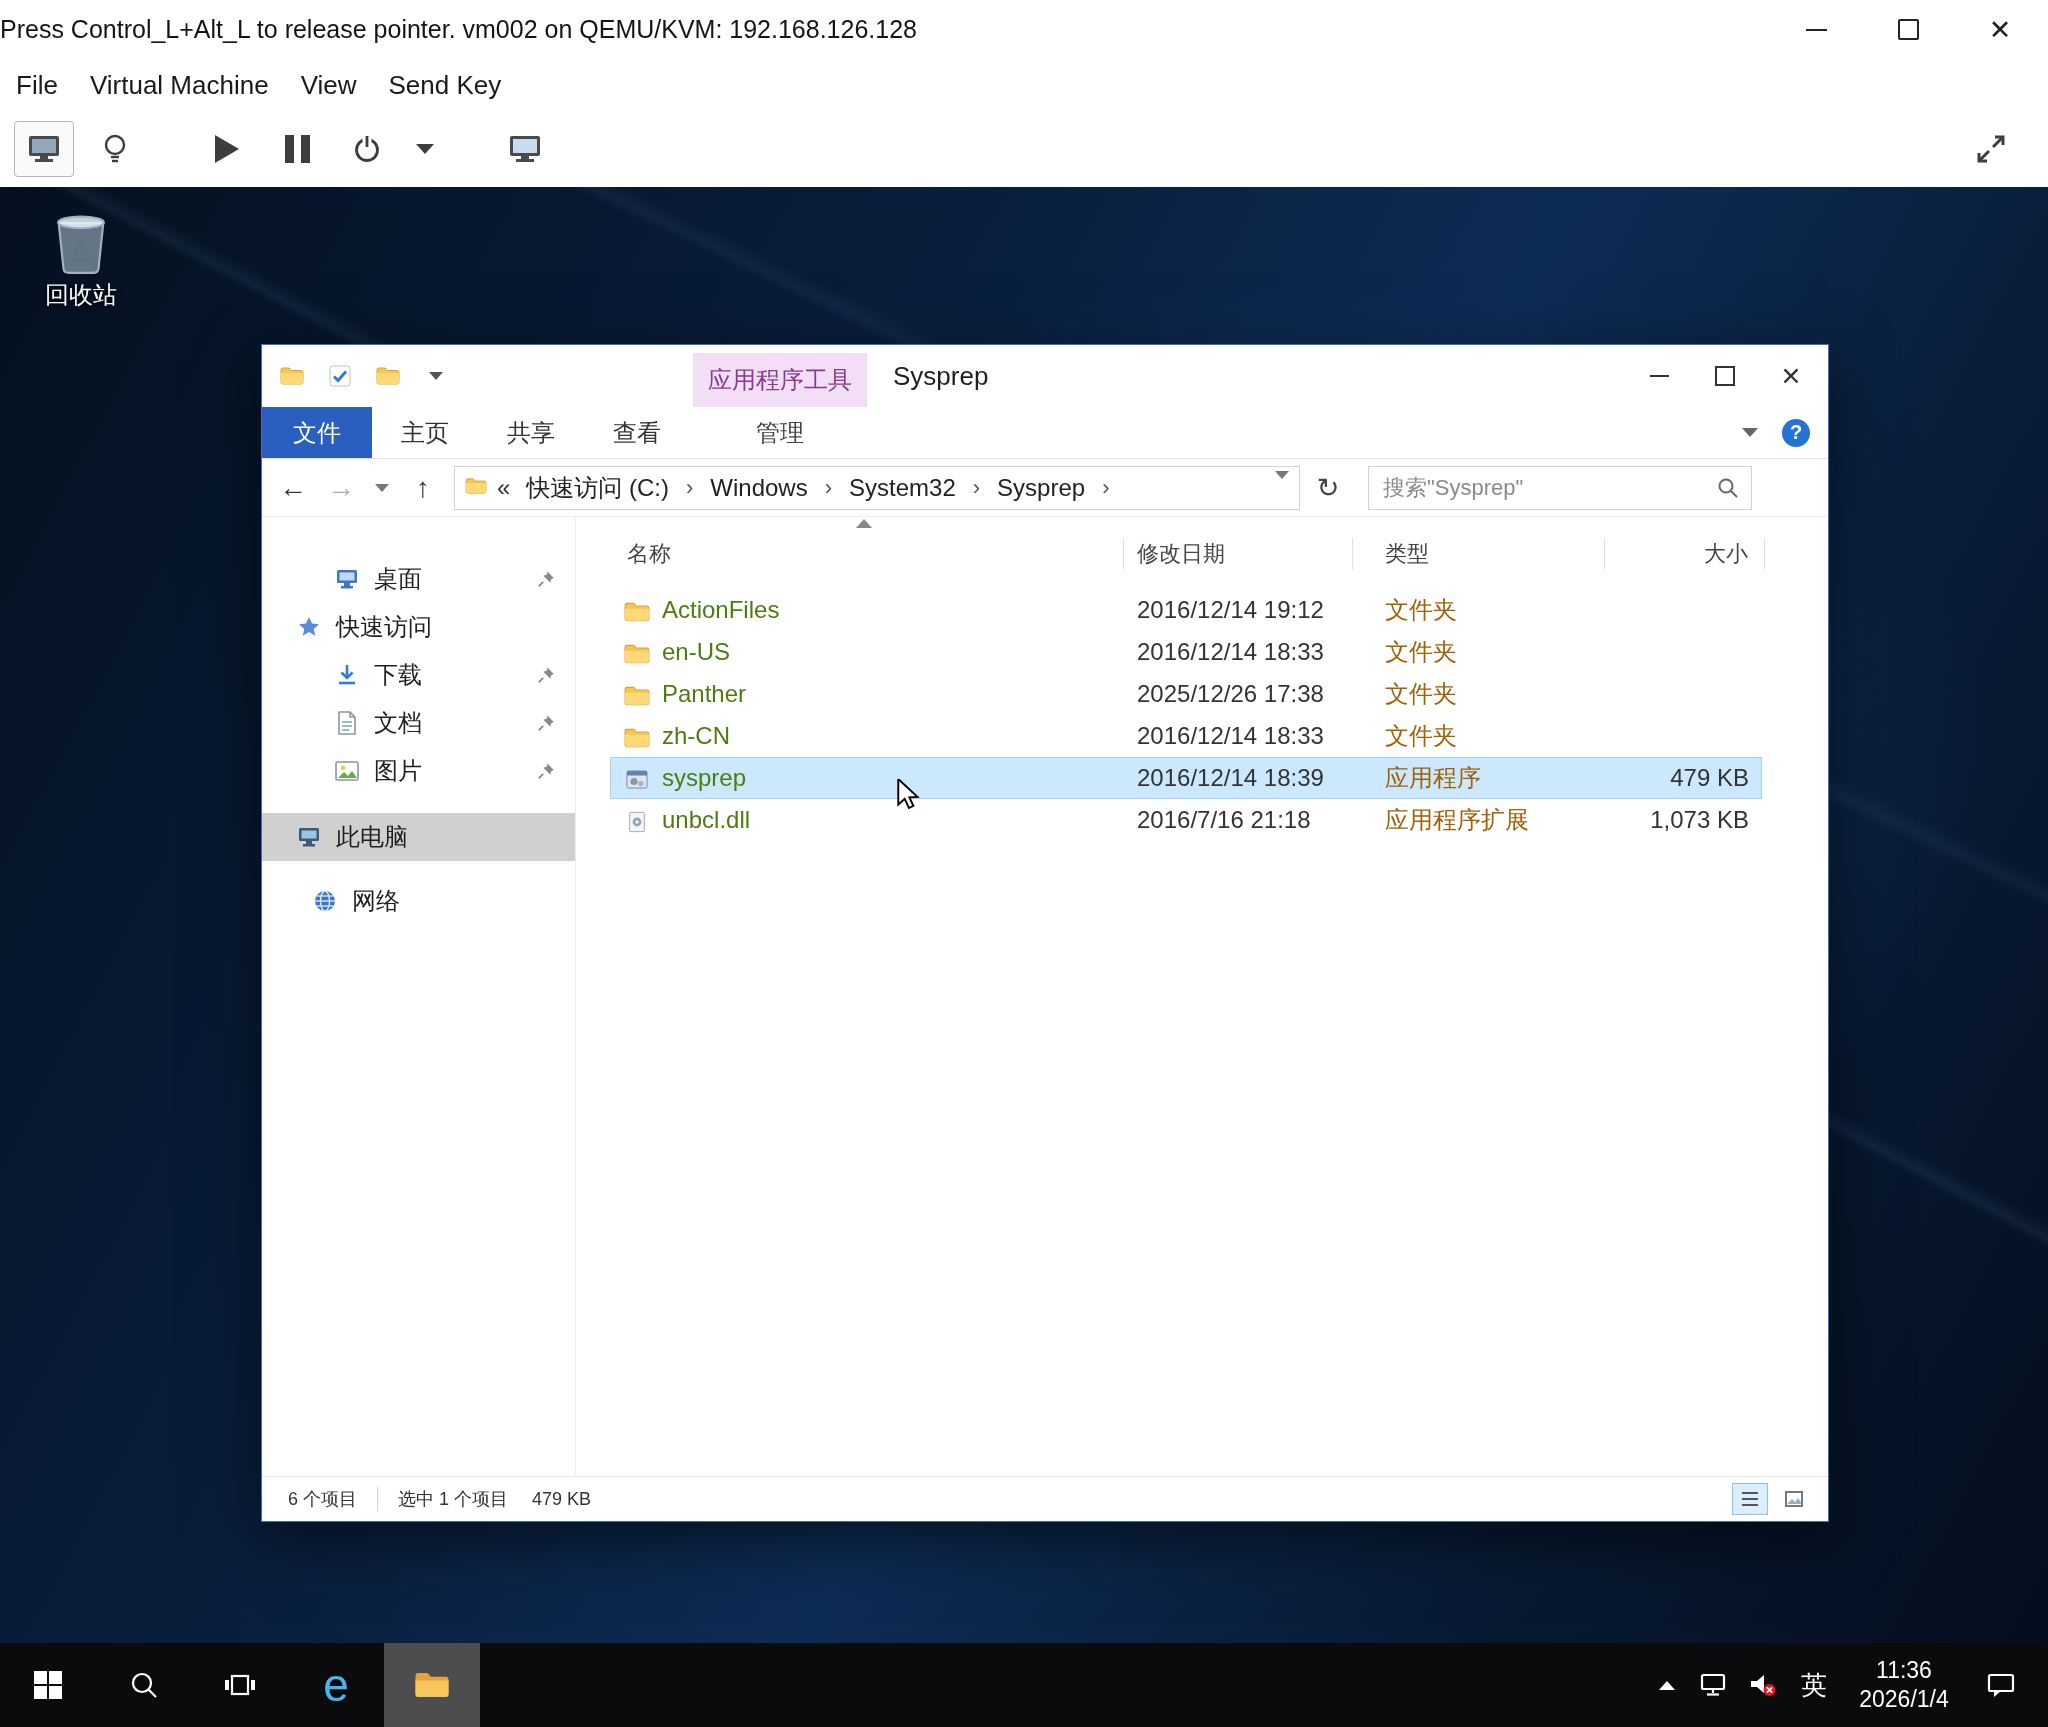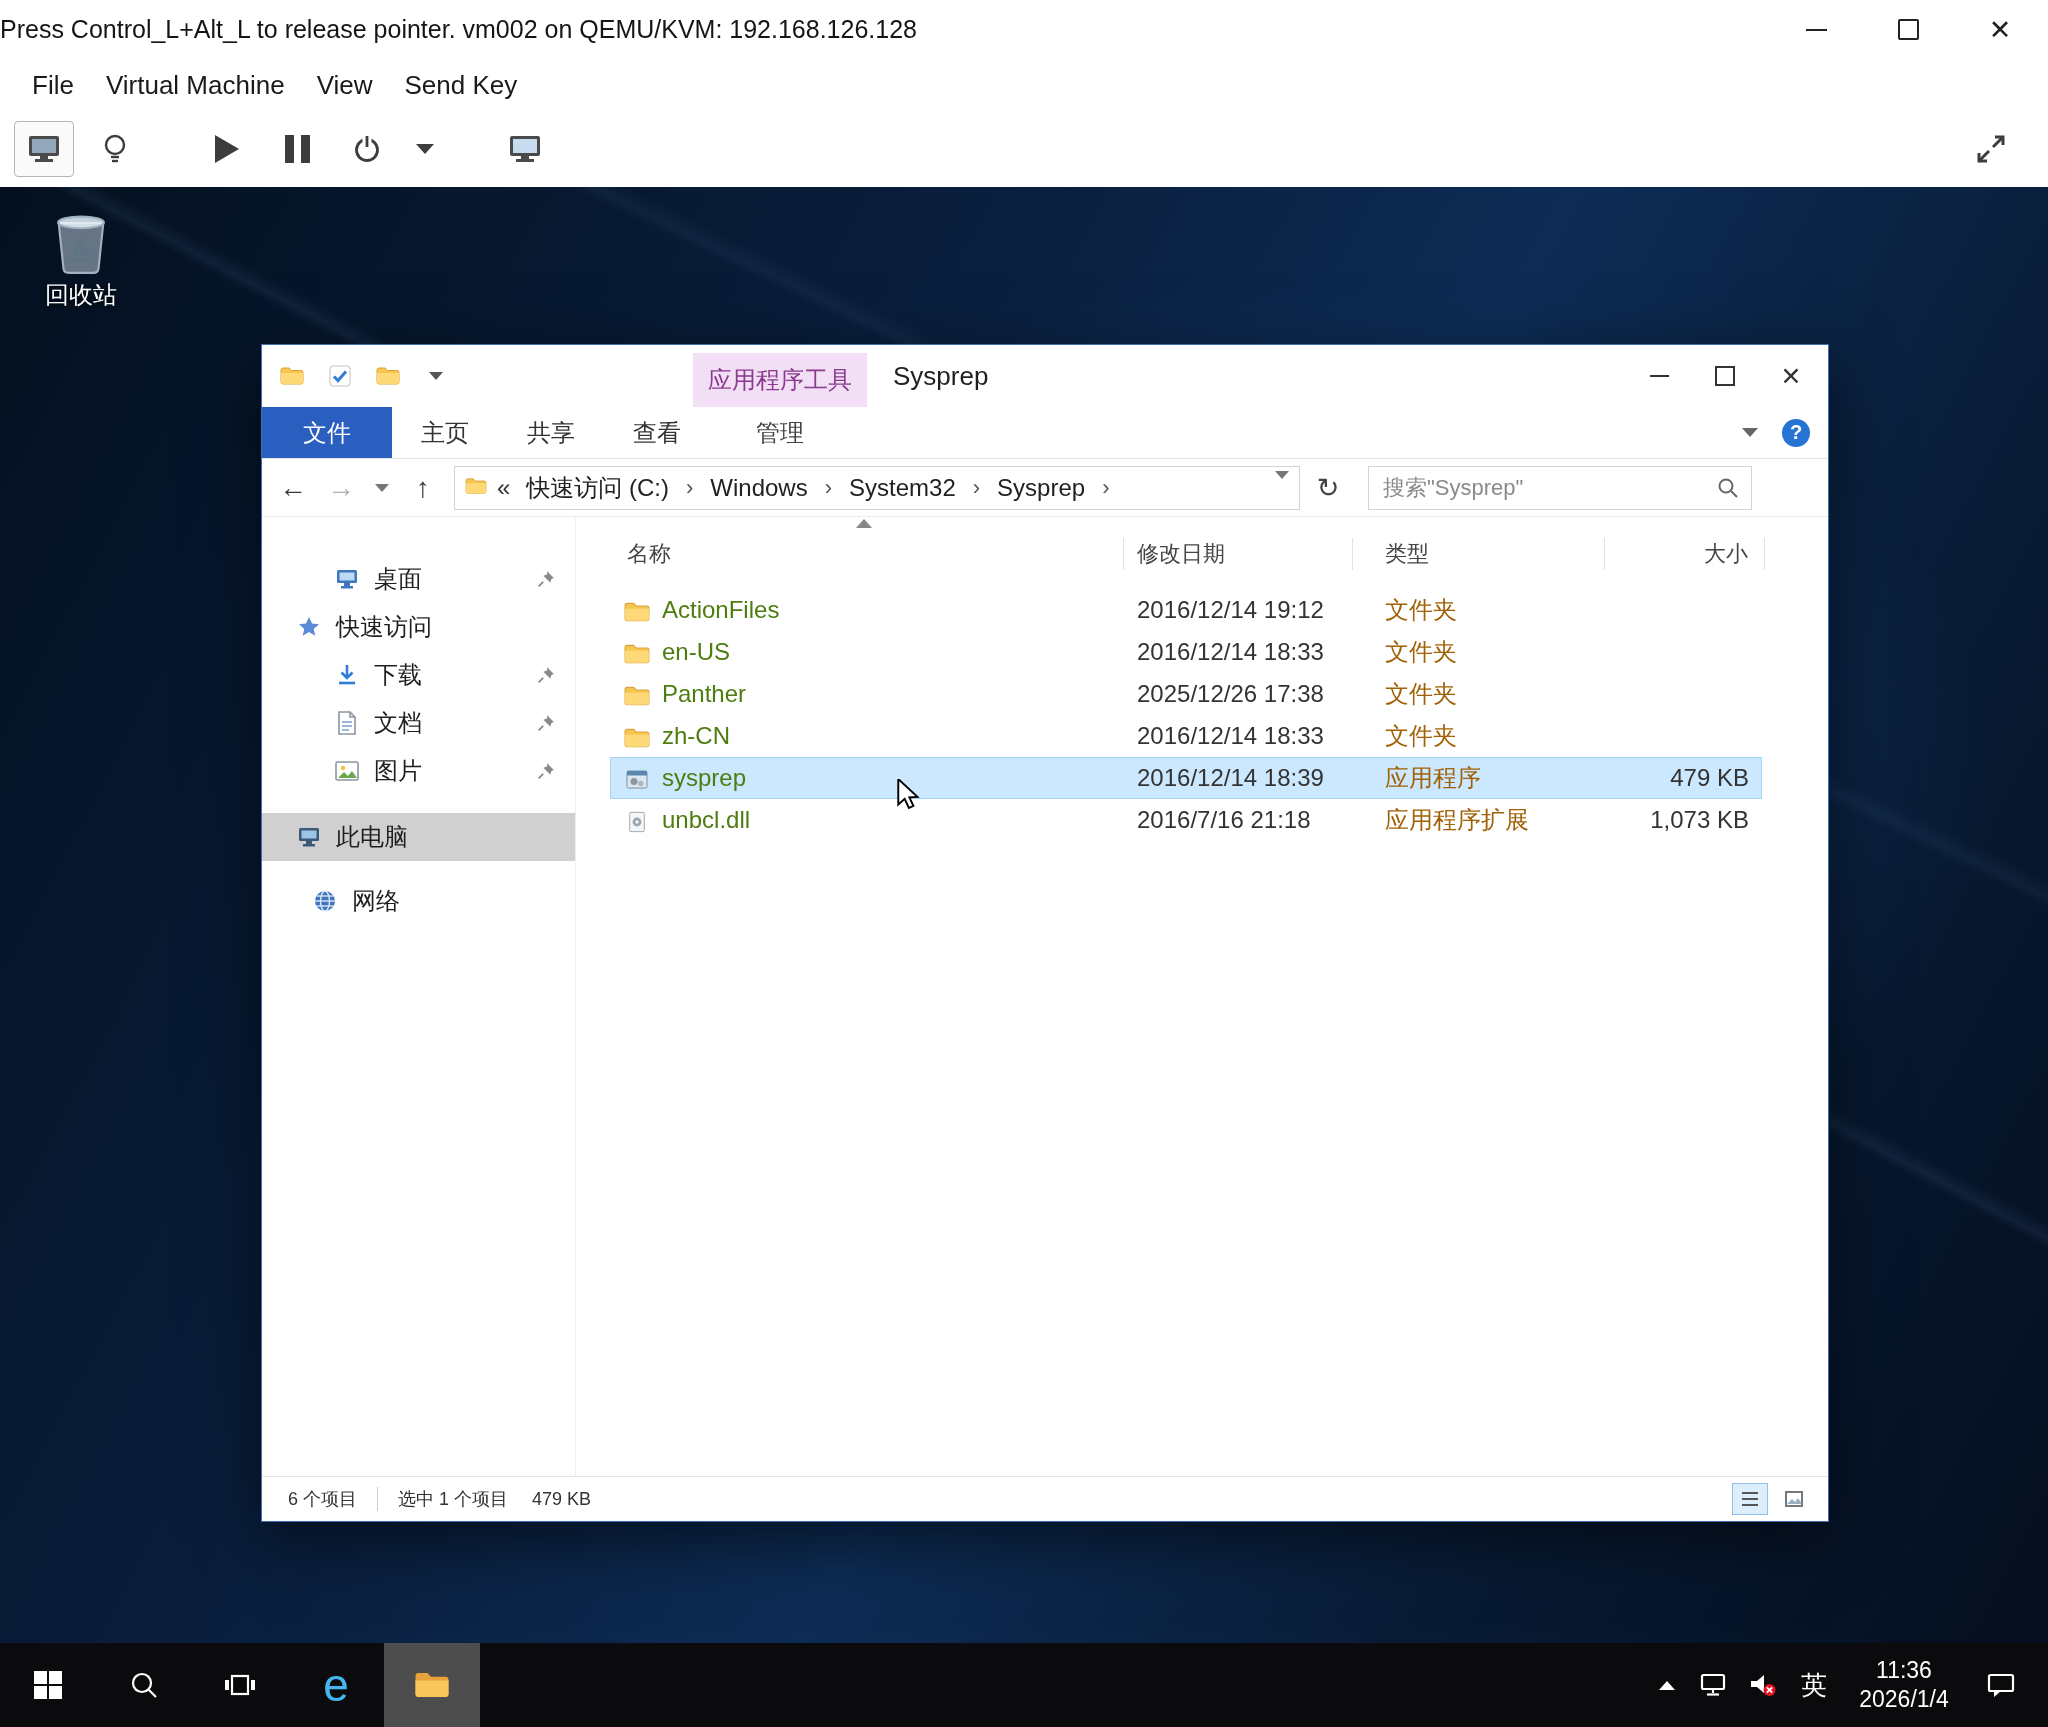--- a/index.html
+++ b/index.html
@@ -6,21 +6,21 @@
   body{width:2048px;height:1727px;overflow:hidden;background:#000;
        font-family:"Liberation Sans","DejaVu Sans",sans-serif;-webkit-font-smoothing:antialiased}
   
   .host-titlebar{height:59px;background:#fff;display:flex;align-items:center;position:relative}
   .host-title{font-size:25px;color:#151515}
   .host-controls{position:absolute;right:30px;top:0;height:100%;display:flex;align-items:center;gap:56px}
   .hc{width:36px;height:36px;display:flex;align-items:center;justify-content:center;color:#222;cursor:default}
   .hc-min i{display:block;width:21px;border-top:2px solid #222}
   .hc-max i{display:block;width:17px;height:17px;border:2px solid #222;border-radius:2px}
   .hc-close::before{content:"\2715";font-size:27px}
-  .host-menubar{height:52px;background:#fff;display:flex;align-items:center;padding-left:16px}
+  .host-menubar{height:52px;background:#fff;display:flex;align-items:center;}
   .menu-item{font-size:26px;color:#1a1a1a;padding:0 16px}
   .host-toolbar{height:76px;background:#fff;display:flex;align-items:center;padding:0 14px;gap:12px}
   .tbtn{width:58px;height:54px;display:flex;align-items:center;justify-content:center;border-radius:4px}
   .tbtn.active{border:1px solid #b5b5b5;background:#fafafa}
   .gap-l{margin-left:42px}
   .play-tri{width:0;height:0;border-left:24px solid #3d3d3d;border-top:14px solid transparent;border-bottom:14px solid transparent}
   .pause-bars{display:flex;gap:7px}
   .pause-bars i{display:block;width:9px;height:28px;background:#3d3d3d}
   .caret-dk{width:0;height:0;border-left:9px solid transparent;border-right:9px solid transparent;border-top:10px solid #3d3d3d}
   .fullscreen-btn{margin-left:auto;margin-right:14px}
@@ -44,21 +44,21 @@
   .tools-tab{position:absolute;left:431px;top:8px;width:174px;height:54px;background:#f2dff5;color:#8a3a8f;
              font-size:24px;display:flex;align-items:center;justify-content:center}
   .ex-title{position:absolute;left:631px;top:0;height:62px;display:flex;align-items:center;font-size:26px;color:#1f1f1f}
   .ex-controls{position:absolute;right:4px;top:0;height:62px;display:flex}
   .exc{width:66px;height:100%;display:flex;align-items:center;justify-content:center;color:#333}
   .exc-min i{display:block;width:19px;border-top:2px solid #333}
   .exc-max i{display:block;width:16px;height:16px;border:2px solid #333}
   .exc-close::before{content:"\2715";font-size:25px}
   .ex-tabs{height:52px;flex:none;position:relative;display:flex;border-bottom:1px solid #e4e4e4;box-sizing:border-box}
   .tab{height:100%;display:flex;align-items:center;justify-content:center;font-size:24px;color:#333}
-  .tab-file{width:130px;background:#2b5fbf;color:#fff}
+  .tab-file{width:110px;background:#2b5fbf;color:#fff}
   .tab-std{width:106px}
   .tab-manage{position:absolute;left:431px;top:0;width:174px;color:#444}
   .tabs-right{position:absolute;right:18px;top:0;height:100%;display:flex;align-items:center;gap:24px}
   .ribbon-caret{width:0;height:0;border-left:8px solid transparent;border-right:8px solid transparent;border-top:9px solid #666}
   .help-circle{width:28px;height:28px;border-radius:50%;background:#2574d4;color:#fff;display:flex;align-items:center;justify-content:center}
   .help-circle::before{content:"?";font-size:20px;font-weight:bold}
   .ex-navbar{height:58px;flex:none;display:flex;align-items:center;padding:0 16px 0 10px;gap:6px;border-bottom:1px solid #ececec;box-sizing:border-box}
   .nav-btn{width:42px;height:42px;display:flex;align-items:center;justify-content:center}
   .icon-back::before{content:"\2190";font-size:28px;color:#3a3a3a}
   .icon-fwd::before{content:"\2192";font-size:28px;color:#b0b0b0}

